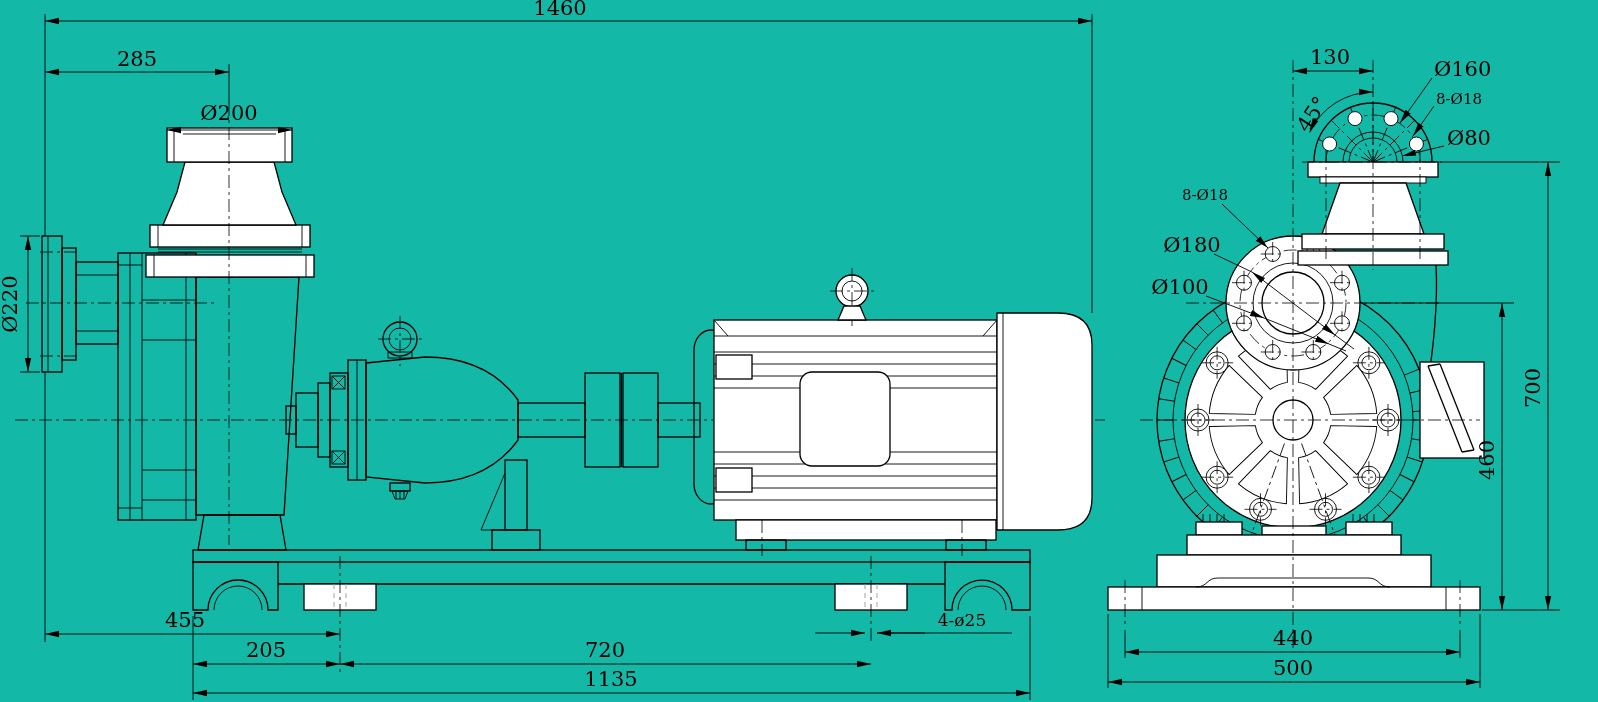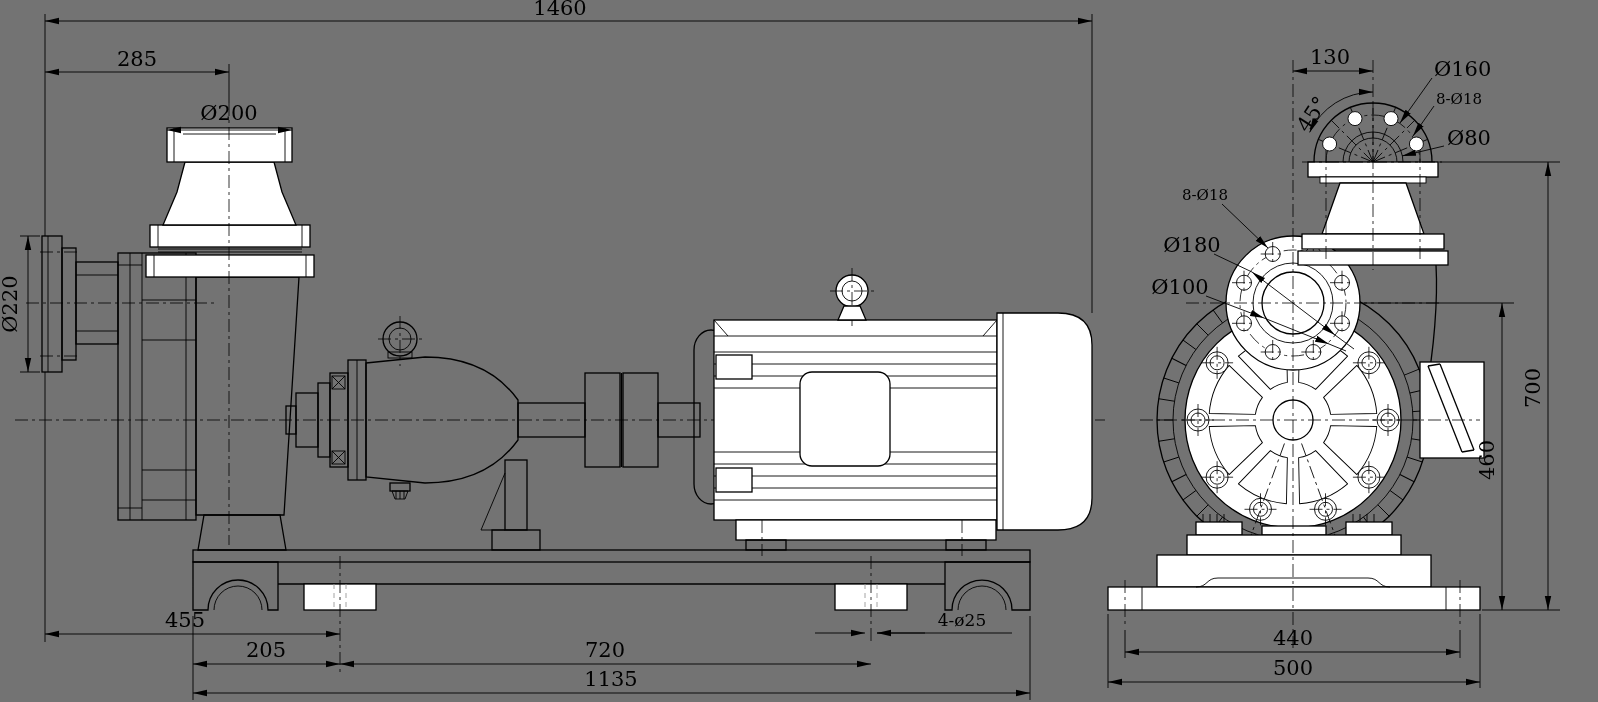--- a/index.html
+++ b/index.html
@@ -1,16 +1,16 @@
 <!DOCTYPE html>
 <html><head>
 <meta charset="utf-8">
 <style>
   html,body{margin:0;padding:0;background:#ffffff;}
-  .sheet{position:relative;width:1598px;height:702px;background:#737373;overflow:hidden;}
+  .sheet{position:relative;width:1598px;height:702px;background:#14b8a6;overflow:hidden;}
   svg{display:block;}
   .ol{fill:none;stroke:#000;stroke-width:1.3;}          
   .olw{fill:#fff;stroke:#000;stroke-width:1.3;}         
   .tl{fill:none;stroke:#000;stroke-width:0.9;}          
   .tlw{fill:#fff;stroke:#000;stroke-width:0.9;}
   .cl{fill:none;stroke:#000;stroke-width:0.8;stroke-dasharray:13 4 3 4;} 
   .hid{fill:none;stroke:#9a9a9a;stroke-width:0.9;stroke-dasharray:5 4;}  
   .dim{fill:none;stroke:#000;stroke-width:0.9;}         
   .dtx{font-family:"DejaVu Serif", "Liberation Serif", serif;font-size:21px;fill:#000;}
   .dtx-s{font-family:"DejaVu Serif", "Liberation Serif", serif;font-size:15px;fill:#000;}

